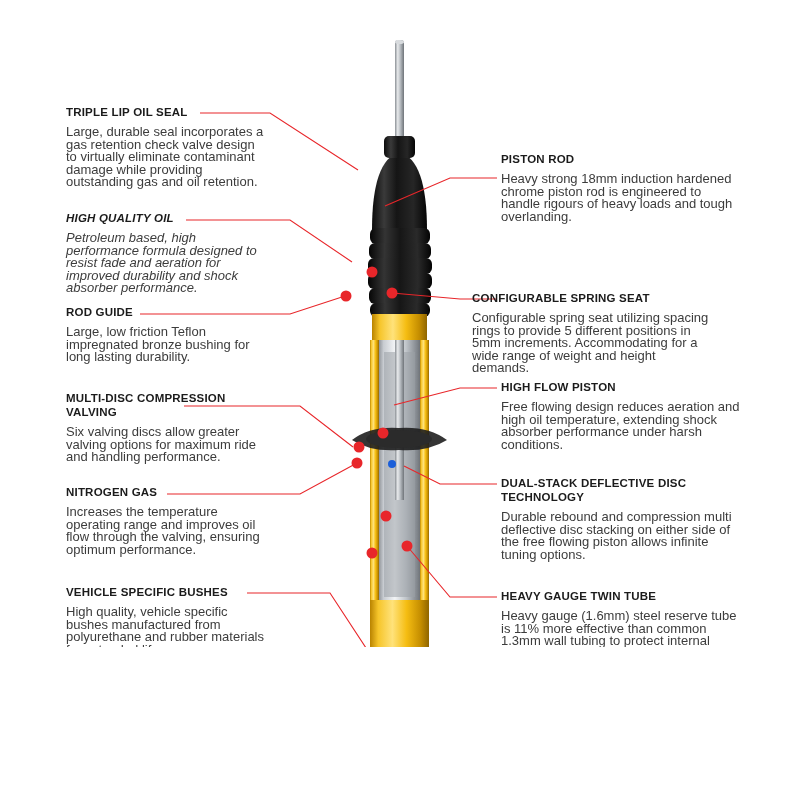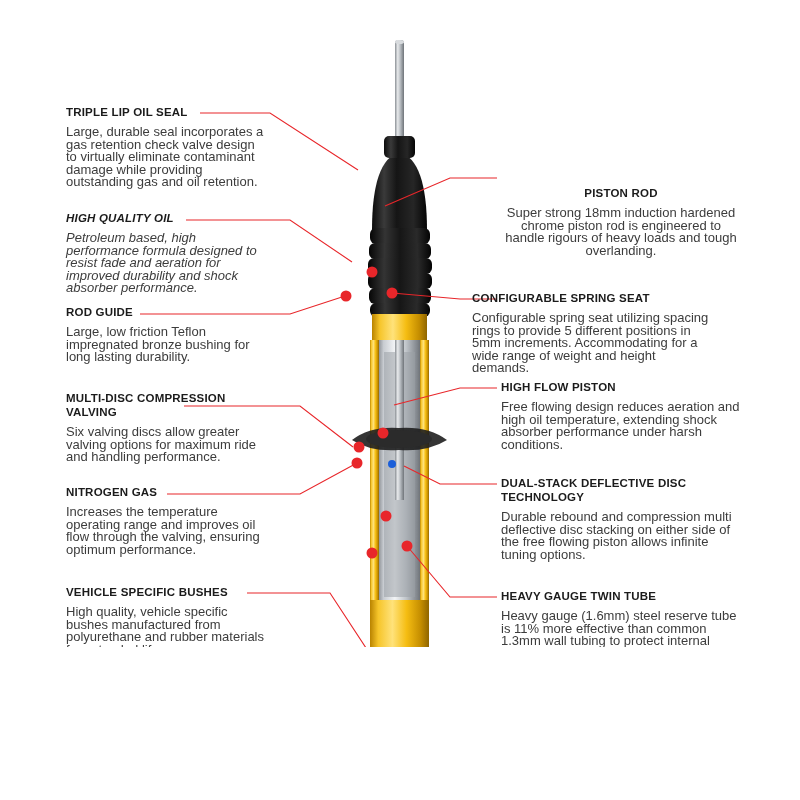--- a/index.html
+++ b/index.html
@@ -200,23 +200,23 @@
   <div class="callout" style="left:66px; top:585px;">
     <p class="title">VEHICLE SPECIFIC BUSHES</p>
     <p class="body">High quality, vehicle specific bushes manufactured from polyurethane and rubber materials for extended life.</p>
   </div>
 
   <div class="callout" style="left:66px; top:485px;">
     <p class="title">NITROGEN GAS</p>
     <p class="body">Increases the temperature operating range and improves oil flow through the valving, ensuring optimum performance.</p>
   </div>
 
-  <div class="callout" style="left:501px; top:186px; width:240px;text-align:center;">
+  <div class="callout" style="left:501px; top:152px; width:240px;">
     <p class="title">PISTON ROD</p>
-    <p class="body">Super strong 18mm induction hardened chrome piston rod is engineered to handle rigours of heavy loads and tough overlanding.</p>
+    <p class="body">Heavy strong 18mm induction hardened chrome piston rod is engineered to handle rigours of heavy loads and tough overlanding.</p>
   </div>
 
   <div class="callout" style="left:472px; top:291px; width:240px;">
     <p class="title">CONFIGURABLE SPRING SEAT</p>
     <p class="body">Configurable spring seat utilizing spacing rings to provide 5 different positions in 5mm increments. Accommodating for a wide range of weight and height demands.</p>
   </div>
 
   <div class="callout" style="left:501px; top:476px; width:240px;">
     <p class="title">DUAL-STACK DEFLECTIVE DISC TECHNOLOGY</p>
     <p class="body">Durable rebound and compression multi deflective disc stacking on either side of the free flowing piston allows infinite tuning options.</p>

